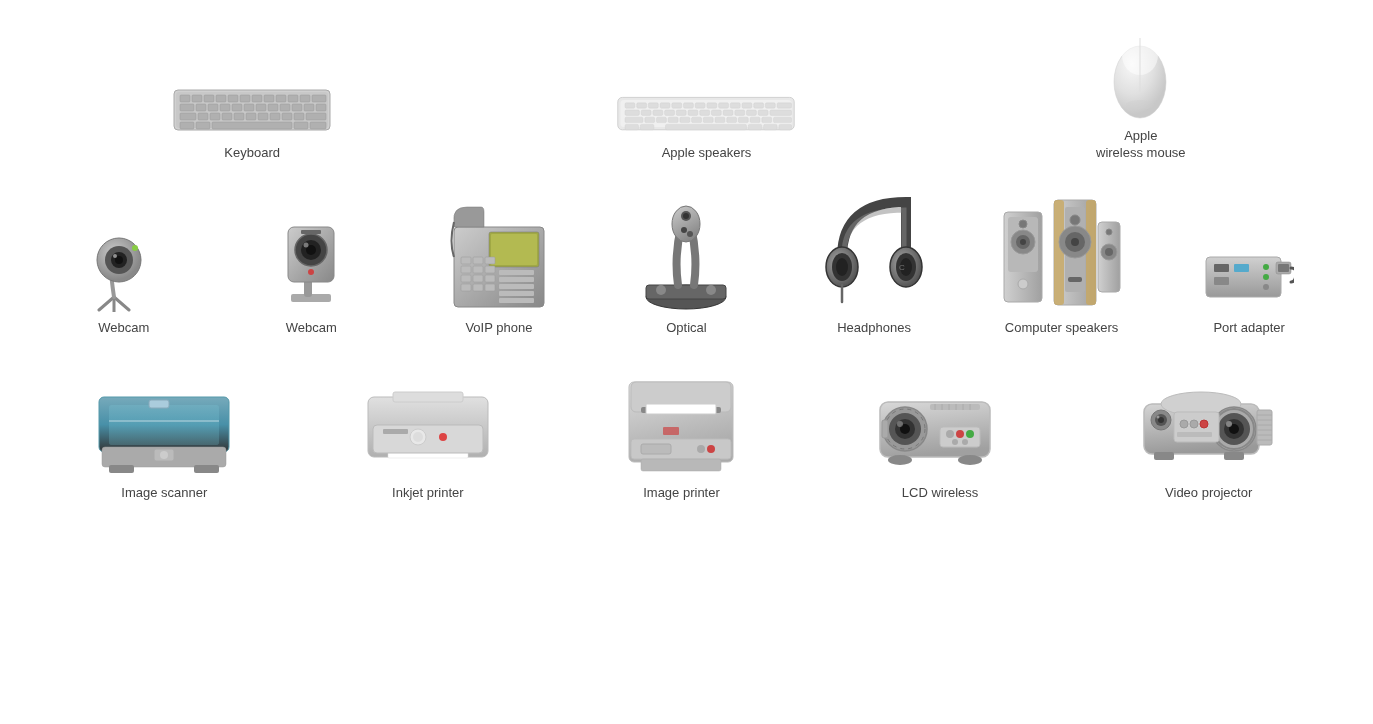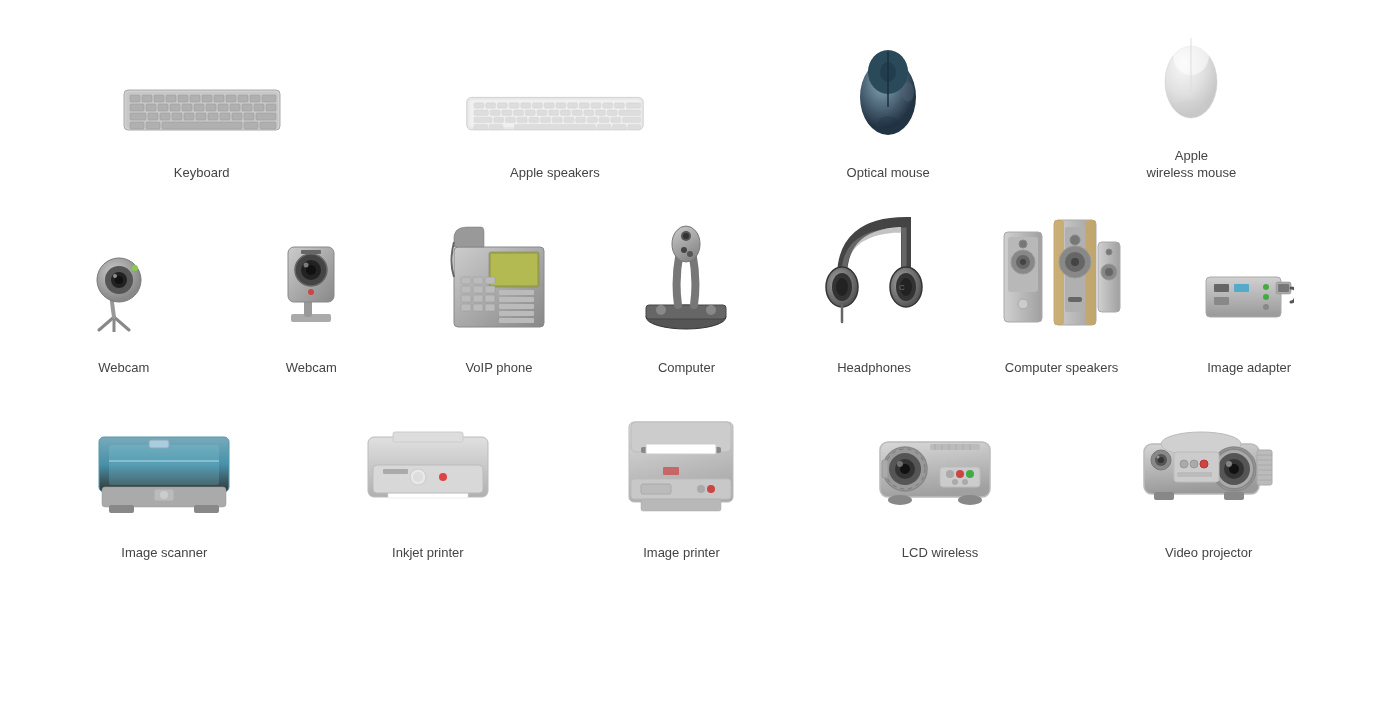--- a/index.html
+++ b/index.html
@@ -8,21 +8,20 @@
       font-family: Arial, sans-serif;
       width: 1373px;
       min-height: 724px;
       overflow: hidden;
     }
     .item-label {
       font-size: 13px;
       color: #444;
       line-height: 1.3;
       text-align: center;
-      margin-top: 20px;
     }
     .row {
       display: flex;
       align-items: flex-end;
       justify-content: space-around;
       width: 1373px;
       padding: 20px 30px;
     }
     
     .row1 { padding-top: 30px; padding-bottom: 20px; }
@@ -166,39 +165,20 @@
           <rect x="27" y="35" width="15" height="6" rx="1.5"></rect>
           <rect x="147" y="35" width="15" height="6" rx="1.5"></rect>
           <rect x="164" y="35" width="15" height="6" rx="1.5"></rect>
           <rect x="181" y="35" width="14" height="6" rx="1.5"></rect>
         </g>
       </svg>
     </div>
     <span class="item-label">Apple speakers</span>
   </div>
 
-  <div class="col-item">
-    <div class="icon-wrap">
-      <svg class="mouse-optical" viewBox="0 0 70 95">
-        <defs>
-          <radialGradient id="mgOpt" cx="40%" cy="30%" r="60%">
-            <stop offset="0%" stop-color="#8ab"></stop>
-            <stop offset="100%" stop-color="#234"></stop>
-          </radialGradient>
-        </defs>
-        <ellipse cx="35" cy="55" rx="28" ry="38" fill="url(#mgOpt)"></ellipse>
-        <ellipse cx="35" cy="30" rx="20" ry="22" fill="#2a4a5a"></ellipse>
-        <line x1="35" y1="10" x2="35" y2="65" stroke="#1a3040" stroke-width="1.5"></line>
-        <ellipse cx="35" cy="30" rx="8" ry="10" fill="#1a3040" opacity="0.5"></ellipse>
-        <ellipse cx="55" cy="50" rx="6" ry="10" fill="#567" opacity="0.4"></ellipse>
-        <ellipse cx="35" cy="80" rx="10" ry="6" fill="#1a3040" opacity="0.3"></ellipse>
-      </svg>
-    </div>
-    <span class="item-label">Optical mouse</span>
-  </div>
 
 
   <div class="col-item">
     <div class="icon-wrap">
       <svg class="mouse-wireless" viewBox="0 0 65 90">
         <defs>
           <radialGradient id="mgWireless" cx="35%" cy="25%" r="70%">
             <stop offset="0%" stop-color="#f8f8f8"></stop>
             <stop offset="60%" stop-color="#e0e0e0"></stop>
             <stop offset="100%" stop-color="#c8c8c8"></stop>
@@ -337,21 +317,21 @@
         <path d="M42,83 Q38,55 45,25" stroke="#777" stroke-width="8" fill="none" stroke-linecap="round"></path>
         <path d="M58,83 Q62,55 55,25" stroke="#777" stroke-width="8" fill="none" stroke-linecap="round"></path>
 
         <ellipse cx="50" cy="22" rx="14" ry="18" fill="url(#jsG)" stroke="#777" stroke-width="1"></ellipse>
         <circle cx="50" cy="14" r="5" fill="#555"></circle>
         <circle cx="50" cy="14" r="3" fill="#333"></circle>
         <circle cx="48" cy="28" r="3" fill="#444"></circle>
         <circle cx="54" cy="32" r="3" fill="#555"></circle>
       </svg>
     </div>
-    <span class="item-label">Computer</span>
+    <span class="item-label">Optical</span>
   </div>
 
   <div class="col-item">
     <div class="icon-wrap">
       <svg width="100" height="120" viewBox="0 0 100 120">
         <defs>
           <radialGradient id="hpG" cx="40%" cy="40%" r="60%">
             <stop offset="0%" stop-color="#aaa"></stop>
             <stop offset="100%" stop-color="#555"></stop>
           </radialGradient>
@@ -441,21 +421,21 @@
         <circle cx="62" cy="25" r="3" fill="#44aa44"></circle>
         <circle cx="62" cy="35" r="3" fill="#44aa44"></circle>
         <circle cx="62" cy="45" r="3" fill="#888"></circle>
 
         <rect x="72" y="20" width="15" height="12" rx="2" fill="#aaa" stroke="#888" stroke-width="0.5"></rect>
         <rect x="74" y="22" width="11" height="8" rx="1" fill="#777"></rect>
 
         <path d="M87,26 Q92,26 92,30 Q92,40 87,40" stroke="#555" stroke-width="3" fill="none" stroke-linecap="round"></path>
       </svg>
     </div>
-    <span class="item-label">Image adapter</span>
+    <span class="item-label">Port adapter</span>
   </div>
 
 </div>
 
 <div class="row" style="padding-top:10px; padding-bottom:20px; align-items:flex-end;">
 
   <div class="col-item">
     <div class="icon-wrap">
       <svg width="140" height="90" viewBox="0 0 140 90">
         <defs>

